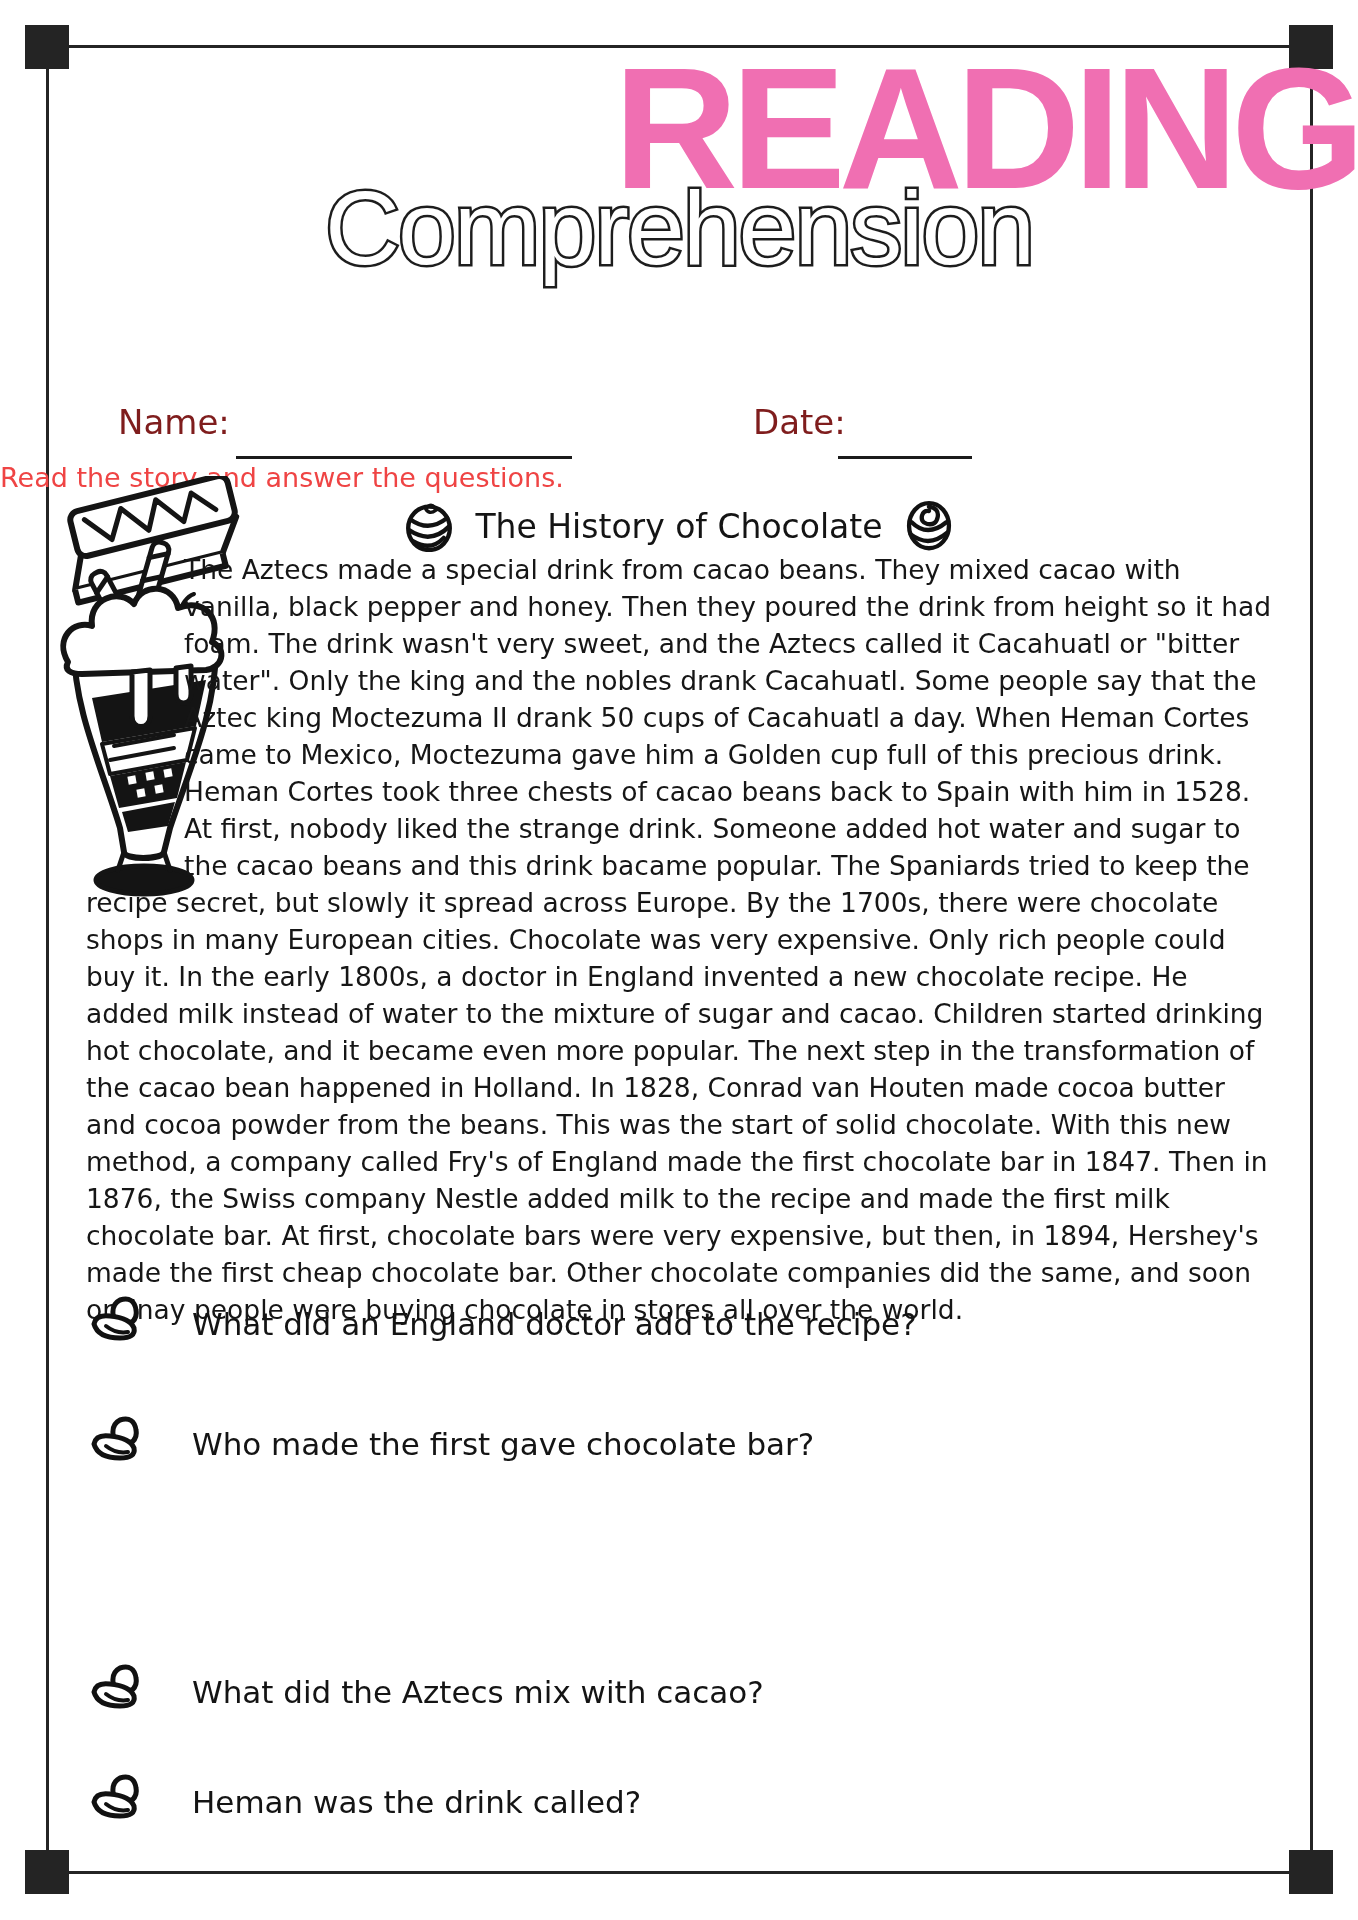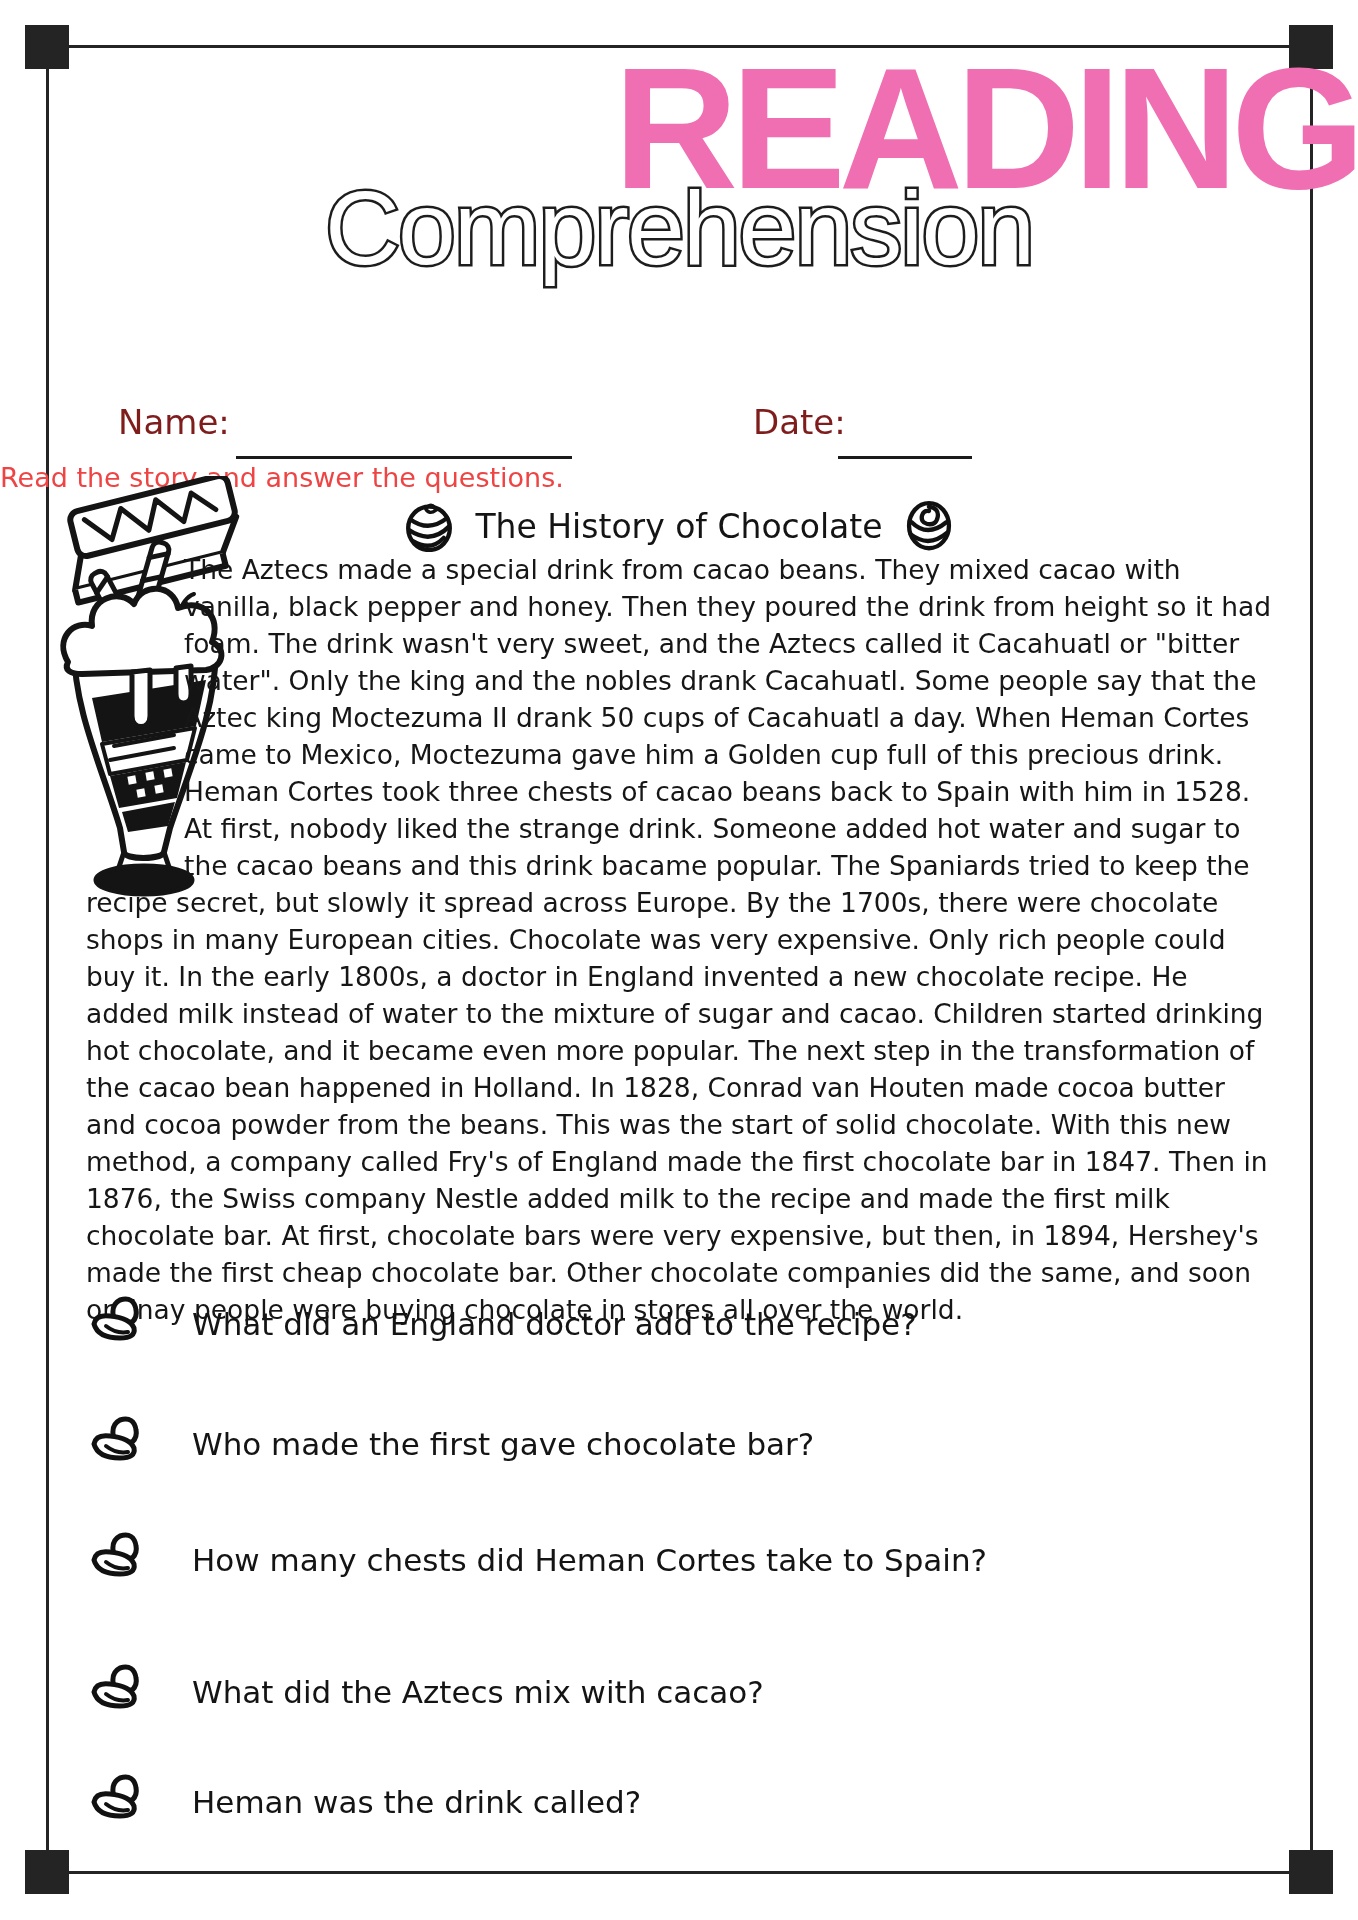--- a/index.html
+++ b/index.html
@@ -169,30 +169,20 @@
   <div class="question q2">
     <span class="q-icon">
       <svg width="62" height="52" viewBox="0 0 62 52" fill="#fff" stroke="#111" stroke-width="5" stroke-linecap="round" stroke-linejoin="round">
         <path d="M34,4 q14,-4 16,10 q2,12 -10,14 q-12,1 -13,-10 q-1,-10 7,-14 Z"></path>
         <path d="M8,28 q2,-10 16,-8 q20,2 24,12 q2,10 -14,10 q-22,0 -26,-14 Z"></path>
         <path d="M20,30 q10,8 22,6" fill="none" stroke-width="4"></path>
       </svg>
     </span>
     <span class="q-text">Who made the first gave chocolate bar?</span>
   </div>
-  <div class="question q3">
-    <span class="q-icon">
-      <svg width="62" height="52" viewBox="0 0 62 52" fill="#fff" stroke="#111" stroke-width="5" stroke-linecap="round" stroke-linejoin="round">
-        <path d="M34,4 q14,-4 16,10 q2,12 -10,14 q-12,1 -13,-10 q-1,-10 7,-14 Z"></path>
-        <path d="M8,28 q2,-10 16,-8 q20,2 24,12 q2,10 -14,10 q-22,0 -26,-14 Z"></path>
-        <path d="M20,30 q10,8 22,6" fill="none" stroke-width="4"></path>
-      </svg>
-    </span>
-    <span class="q-text">How many chests did Heman Cortes take to Spain?</span>
-  </div>
   <div class="question q4">
     <span class="q-icon">
       <svg width="62" height="52" viewBox="0 0 62 52" fill="#fff" stroke="#111" stroke-width="5" stroke-linecap="round" stroke-linejoin="round">
         <path d="M34,4 q14,-4 16,10 q2,12 -10,14 q-12,1 -13,-10 q-1,-10 7,-14 Z"></path>
         <path d="M8,28 q2,-10 16,-8 q20,2 24,12 q2,10 -14,10 q-22,0 -26,-14 Z"></path>
         <path d="M20,30 q10,8 22,6" fill="none" stroke-width="4"></path>
       </svg>
     </span>
     <span class="q-text">What did the Aztecs mix with cacao?</span>
   </div>

